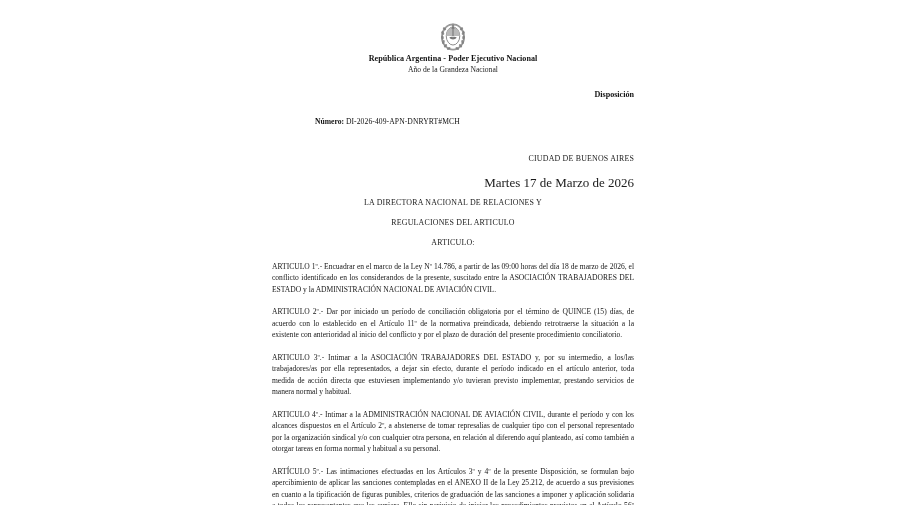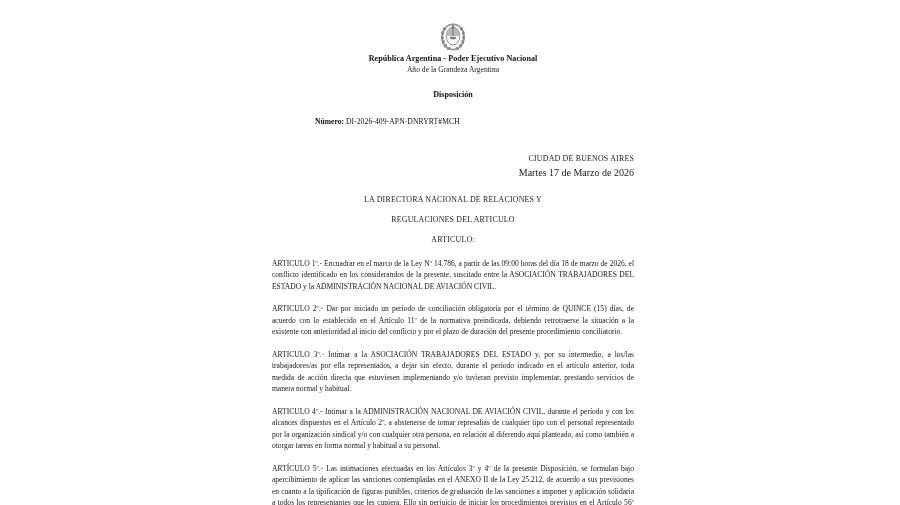--- a/index.html
+++ b/index.html
@@ -47,21 +47,21 @@
     margin-top: 3px;
     color: #111;
   }
   .motto-line {
     text-align: center;
     font-size: 7.6px;
     margin-top: 2px;
     color: #222;
   }
   .doc-kind {
-    text-align: center;
+    text-align: right;
     font-weight: bold;
     font-size: 8.1px;
     margin-top: 16px;
     color: #111;
   }
   .number-row {
     font-size: 7.6px;
     margin-top: 18px;
     color: #111;
     padding-left: 43px;
@@ -75,29 +75,29 @@
 
   
   .place {
     text-align: right;
     font-size: 7.9px;
     margin-top: 28px;
     letter-spacing: 0.2px;
   }
   .date {
     text-align: right;
-    font-size: 10px;
-    margin-top: 4px;
+    font-size: 13px;
+    margin-top: 12px;
   }
 
   
   .authority-1 {
     text-align: center;
     font-size: 7.9px;
-    margin-top: 17px;
+    margin-top: 7px;
     letter-spacing: 0.2px;
   }
   .authority-2 {
     text-align: center;
     font-size: 7.9px;
     margin-top: 11px;
     letter-spacing: 0.2px;
   }
   .dispone {
     text-align: center;
@@ -164,21 +164,21 @@
         <g stroke="#8a8a8a" stroke-width="0.9">
           <line x1="26" y1="5.5" x2="26" y2="2"></line>
           <line x1="20" y1="7" x2="18.5" y2="4"></line>
           <line x1="32" y1="7" x2="33.5" y2="4"></line>
         </g>
         <circle cx="26" cy="7.5" r="2.6" fill="#8a8a8a"></circle>
       </svg>
     </div>
 
     <div class="org-line">República Argentina - Poder Ejecutivo Nacional</div>
-    <div class="motto-line">Año de la Grandeza Argentina</div>
+    <div class="motto-line">Año de la Grandeza Nacional</div>
     <div class="doc-kind">Disposición</div>
 
     <div class="number-row">
       <span class="lbl">Número:</span>
       <span class="val">DI-2026-409-APN-DNRYRT#MCH</span>
     </div>
 
     <div class="place">CIUDAD DE BUENOS AIRES</div>
     <div class="date">Martes 17 de Marzo de 2026</div>
 

